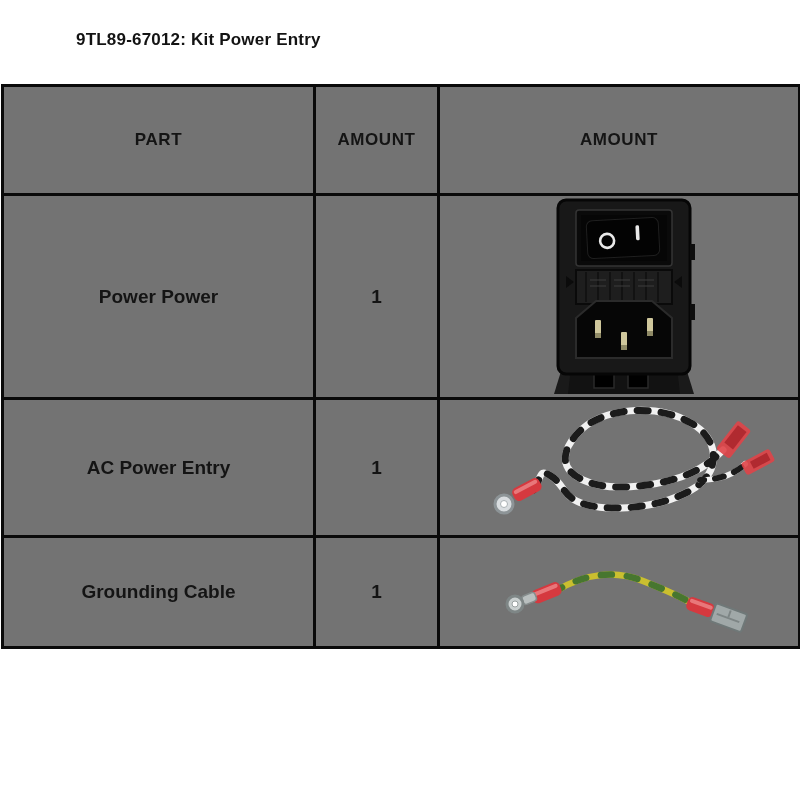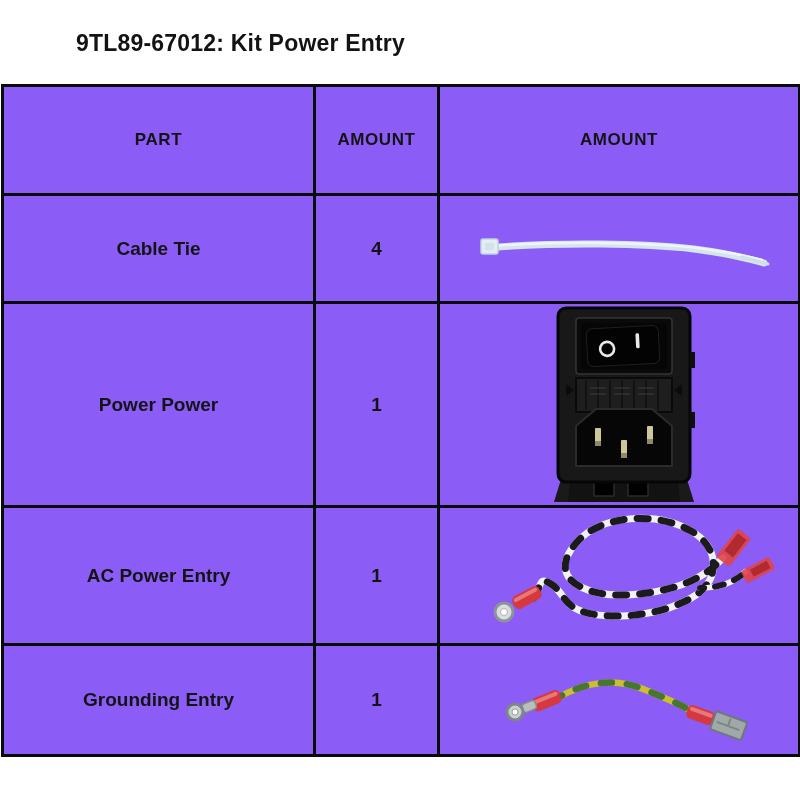--- a/index.html
+++ b/index.html
@@ -3,29 +3,29 @@
 <meta charset="utf-8">
 <style>
   html,body{margin:0;padding:0;}
   body{
     width:800px;height:800px;background:#ffffff;position:relative;
     font-family:"Liberation Sans","DejaVu Sans",sans-serif;color:#111;
     overflow:hidden;
   }
   .doc-title{
     position:absolute;left:76px;top:30px;
-    font-size:23px;font-weight:bold;letter-spacing:.2px;color:#131313;
+    font-size:17px;font-weight:bold;letter-spacing:.2px;color:#131313;
     white-space:nowrap;
   }
   table.kit{
     position:absolute;left:1px;top:84px;width:797px;
     border-collapse:collapse;table-layout:fixed;
   }
   table.kit th,table.kit td{
-    border:3px solid #0a0a0a;background:#8b5cf6;
+    border:3px solid #0a0a0a;background:#737373;
     text-align:center;vertical-align:middle;padding:0;
   }
   th .hdr{font-size:17px;font-weight:bold;letter-spacing:.6px;color:#141414;}
   td .part-name,td .amount{font-size:19px;font-weight:bold;color:#141414;}
   td.pic-cell{position:relative;}
   td.pic-cell svg{display:block;margin:0 auto;}
 </style>
 </head>
 <body>
 
@@ -44,39 +44,20 @@
       <span class="hdr">PART</span>
     </th>
     <th>
       <span class="hdr">AMOUNT</span>
     </th>
     <th>
       <span class="hdr">AMOUNT</span>
     </th>
   </tr>
 
-  <tr>
-    <td style="height:105px">
-      <span class="part-name">Cable Tie</span>
-    </td>
-    <td>
-      <span class="amount">4</span>
-    </td>
-    <td class="pic-cell">
-      <svg width="355" height="105" viewBox="0 0 355 105">
-
-        <path d="M 56 51 C 120 46.5, 200 47, 252 53 C 283 57, 301 61, 322 67" fill="none" stroke="#d6e4ec" stroke-width="7" stroke-linecap="round"></path>
-        <path d="M 56 49.5 C 120 45.5, 200 46, 252 51.5 C 283 55.5, 301 59, 320 64" fill="none" stroke="#eef5f9" stroke-width="2.5" stroke-linecap="round"></path>
-        <path d="M 300 61 L 326 68" fill="none" stroke="#cfdfe8" stroke-width="3" stroke-linecap="round"></path>
-
-        <rect x="39" y="43" width="17" height="15" rx="2" fill="#e3edf2" stroke="#bed2dc" stroke-width="1.5"></rect>
-        <rect x="43" y="47" width="9" height="7" fill="#d2e2ea"></rect>
-      </svg>
-    </td>
-  </tr>
 
   <tr>
     <td style="height:201px">
       <span class="part-name">Power Power</span>
     </td>
     <td>
       <span class="amount">1</span>
     </td>
     <td class="pic-cell">
       <svg width="355" height="201" viewBox="0 0 355 201">
@@ -178,21 +159,21 @@
             <rect x="309" y="46" width="14" height="32" rx="3" fill="#e04448" opacity="0.9"></rect>
             <rect x="312" y="50" width="8" height="19" fill="#b02a30"></rect>
           </g>
         </g>
       </svg>
     </td>
   </tr>
 
   <tr>
     <td style="height:108px">
-      <span class="part-name">Grounding Entry</span>
+      <span class="part-name">Grounding Cable</span>
     </td>
     <td>
       <span class="amount">1</span>
     </td>
     <td class="pic-cell">
       <svg width="355" height="108" viewBox="0 0 355 108">
 
         <g fill="none" stroke-linecap="round">
           <path d="M 114 53 C 143 35, 174 32, 201 43 C 221 51, 238 58, 251 66" stroke="#cabf2f" stroke-width="6.5"></path>
           <path d="M 114 53 C 143 35, 174 32, 201 43 C 221 51, 238 58, 251 66" stroke="#47762f" stroke-width="6.5" stroke-dasharray="11 15" stroke-dashoffset="4"></path>

